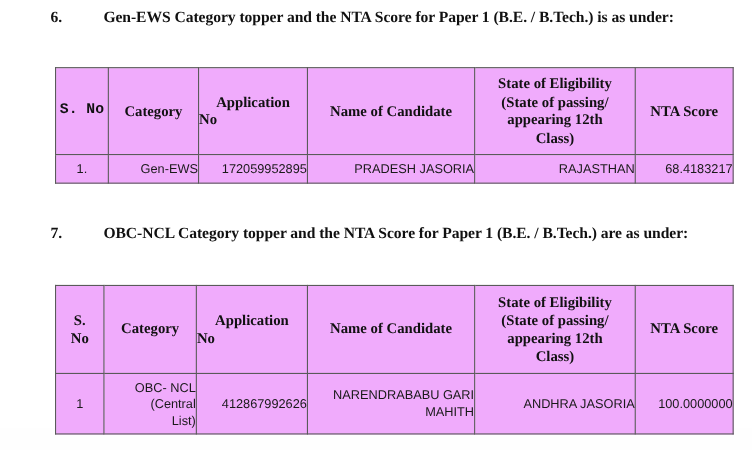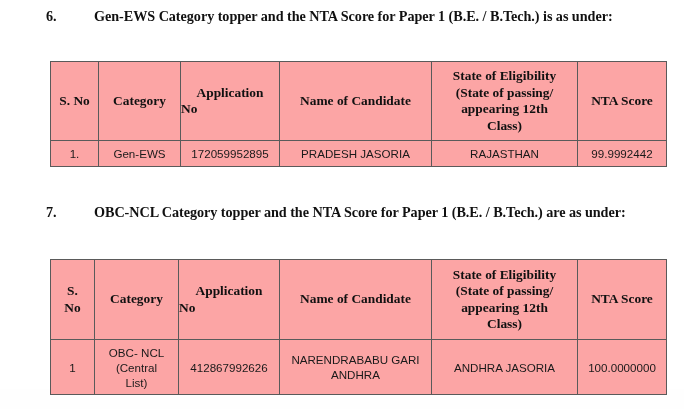--- a/index.html
+++ b/index.html
@@ -47,46 +47,46 @@
     position: absolute;
     border-collapse: collapse;
     background: #ffffff;
     table-layout: fixed;
   }
   table.topper-table td,
   table.topper-table th {
     border: 1px solid #5a5a5a;
     padding: 0;
     vertical-align: middle;
-    background: #fca5a5;
+    background: #f0abfc;
   }
   th.hcell {
     font-family: "Liberation Serif", serif;
     font-weight: bold;
     font-size: 13.4px;
     line-height: 16.5px;
     text-align: center;
     color: #111111;
     padding: 3px 3px;
   }
   td.dcell {
     font-family: "Liberation Sans", sans-serif;
     font-weight: normal;
     font-size: 11.6px;
     line-height: 15px;
     color: #1a1a1a;
     padding: 3px 6px;
   }
   td.center { text-align: center; }
-  td.left   { text-align: center; }
+  td.left   { text-align: right; }
   .nowrapcell { white-space: nowrap; }
 
   
   #table-1 { left: 50px; top: 61px; width: 610px; }
-  #table-1 .h-sno   { width: 47px; }
+  #table-1 .h-sno   { width: 47px; font-family: Liberation Mono, monospace; }
   #table-1 .h-cat   { width: 81px; }
   #table-1 .h-app   { width: 98px; }
   #table-1 .h-name  { width: 151px; }
   #table-1 .h-state { width: 145px; }
   #table-1 .h-nta   { width: 88px; }
   #table-1 .hrow th { height: 78px; }
   #table-1 .drow td { height: 25px; }
 
   
   #table-2 { left: 50px; top: 259px; width: 610px; }
@@ -130,21 +130,21 @@
         <th class="hcell h-nta">NTA Score</th>
       </tr>
     </thead>
     <tbody>
       <tr class="drow">
         <td class="dcell center">1.</td>
         <td class="dcell left">Gen-EWS</td>
         <td class="dcell left nowrapcell">172059952895</td>
         <td class="dcell left">PRADESH JASORIA</td>
         <td class="dcell left">RAJASTHAN</td>
-        <td class="dcell left">99.9992442</td>
+        <td class="dcell left">68.4183217</td>
       </tr>
     </tbody>
   </table>
 
   <div class="para" id="para-7">
     <span class="num">7.</span><span class="body">OBC-NCL Category topper and the NTA Score for Paper 1 (B.E. / B.Tech.) are as under:</span>
   </div>
 
   <table class="topper-table" id="table-2">
     <thead>
@@ -172,21 +172,21 @@
       <tr class="drow">
         <td class="dcell center">1</td>
         <td class="dcell left">
           <span class="cat-multiline">OBC- NCL</span>
           <span class="cat-multiline">(Central</span>
           <span class="cat-multiline">List)</span>
         </td>
         <td class="dcell left nowrapcell">412867992626</td>
         <td class="dcell left">
           <span class="cat-multiline">NARENDRABABU GARI</span>
-          <span class="cat-multiline">ANDHRA</span>
+          <span class="cat-multiline">MAHITH</span>
         </td>
         <td class="dcell left">ANDHRA JASORIA</td>
         <td class="dcell left">100.0000000</td>
       </tr>
     </tbody>
   </table>
 
 </div>
 
 </body></html>

